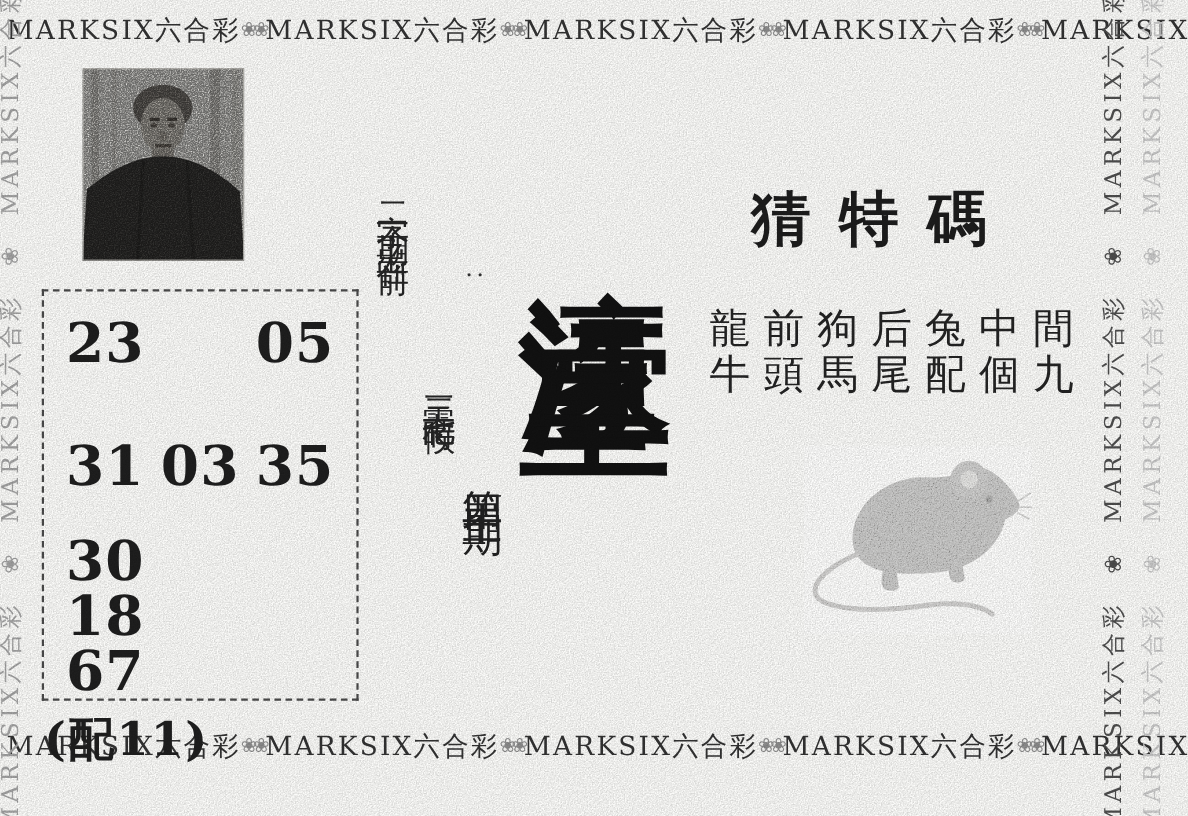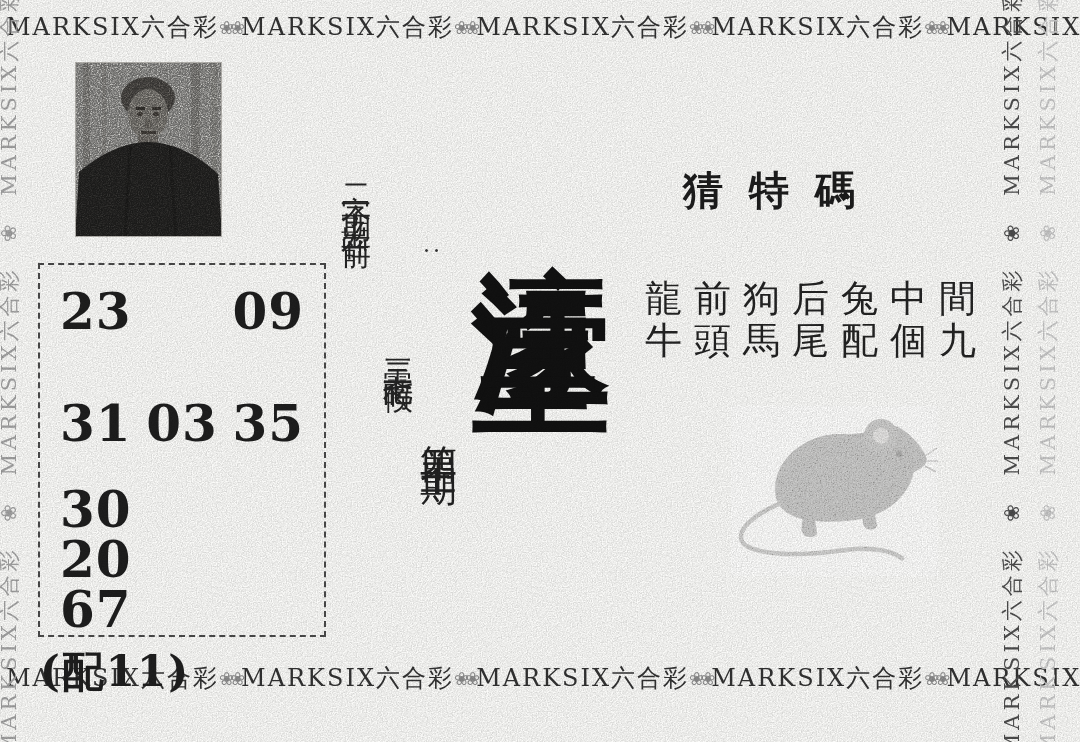--- a/index.html
+++ b/index.html
@@ -57,21 +57,21 @@
   .note-time{left:383px;top:336px;font-size:30px;letter-spacing:5px;color:#262626;}
   .note-issue{left:420px;top:416px;font-size:37px;letter-spacing:6px;color:#222;}
   .note-dots{position:absolute;left:423px;top:232px;font-size:22px;letter-spacing:3px;color:#333;}
   .masthead{
     left:474px;top:150px;font-size:138px;font-weight:bold;
     letter-spacing:22px;color:#121212;
   }
   
   .guess-heading{
     position:absolute;left:683px;top:163px;
-    font-size:40px;font-weight:600;letter-spacing:26px;white-space:nowrap;color:#1d1d1d;
+    font-size:54px;font-weight:600;letter-spacing:26px;white-space:nowrap;color:#1d1d1d;
   }
   .guess-line{
     position:absolute;left:645px;font-size:37px;letter-spacing:12px;
     white-space:nowrap;color:#242424;line-height:1;
   }
   .guess-line.l1{top:280px;}
   .guess-line.l2{top:322px;}
   
   .rat{position:absolute;left:731px;top:406px;width:207px;height:170px;}
   
@@ -142,30 +142,30 @@
       <path d="M4,110 C30,88 54,80 73,80 C96,80 122,92 143,112 L147,175 L0,175 Z" fill="#3c3b39"></path>
       <path d="M55,84 L50,175 M95,84 L101,175" stroke="#2c2b29" stroke-width="3" fill="none" opacity="0.6"></path>
       <rect x="0" y="0" width="147" height="175" filter="url(#grainA)" opacity="0.5"></rect>
       <rect x="0.5" y="0.5" width="146" height="174" fill="none" stroke="#b9b7b2" stroke-width="1"></rect>
     </svg>
   </div>
 
   <div class="tips-box">
     <div class="tips-row r1">
       <span>23</span>
-      <span>09</span>
+      <span>05</span>
     </div>
     <div class="tips-row r2">
       <span>31</span>
       <span>03</span>
       <span>35</span>
     </div>
     <div class="tips-row r3">
       <span>30</span>
-      <span>20</span>
+      <span>18</span>
       <span>67</span>
     </div>
     <div class="tips-footer">(配11)</div>
   </div>
 
   <div class="vtext note-phrase">二字今期出在前</div>
   <div class="vtext note-time">三二零七時候</div>
   <div class="note-dots">..</div>
   <div class="vtext note-issue">第四十三期</div>
 

